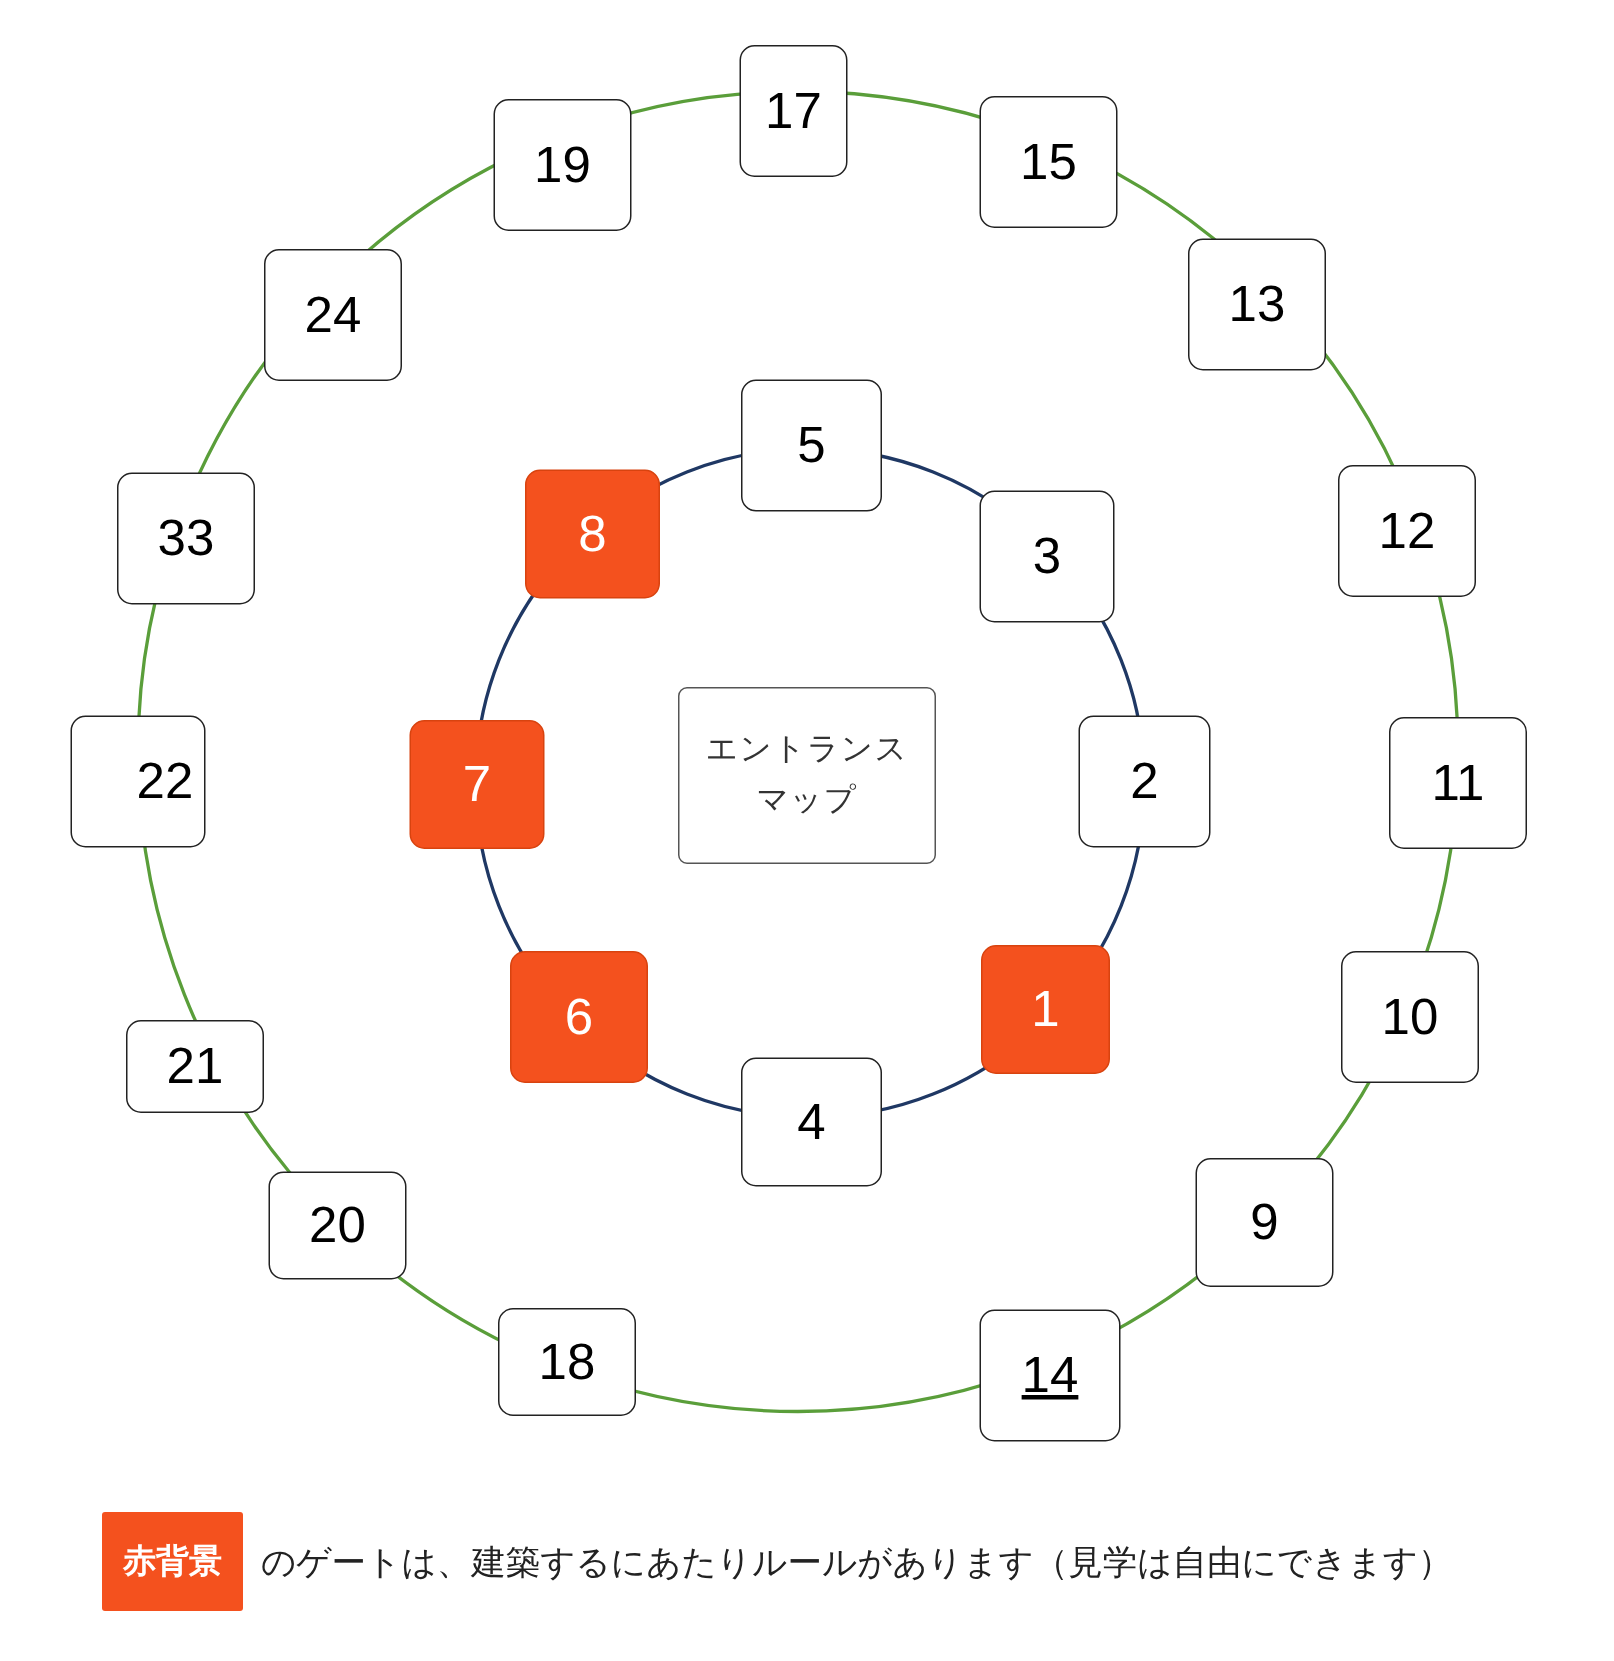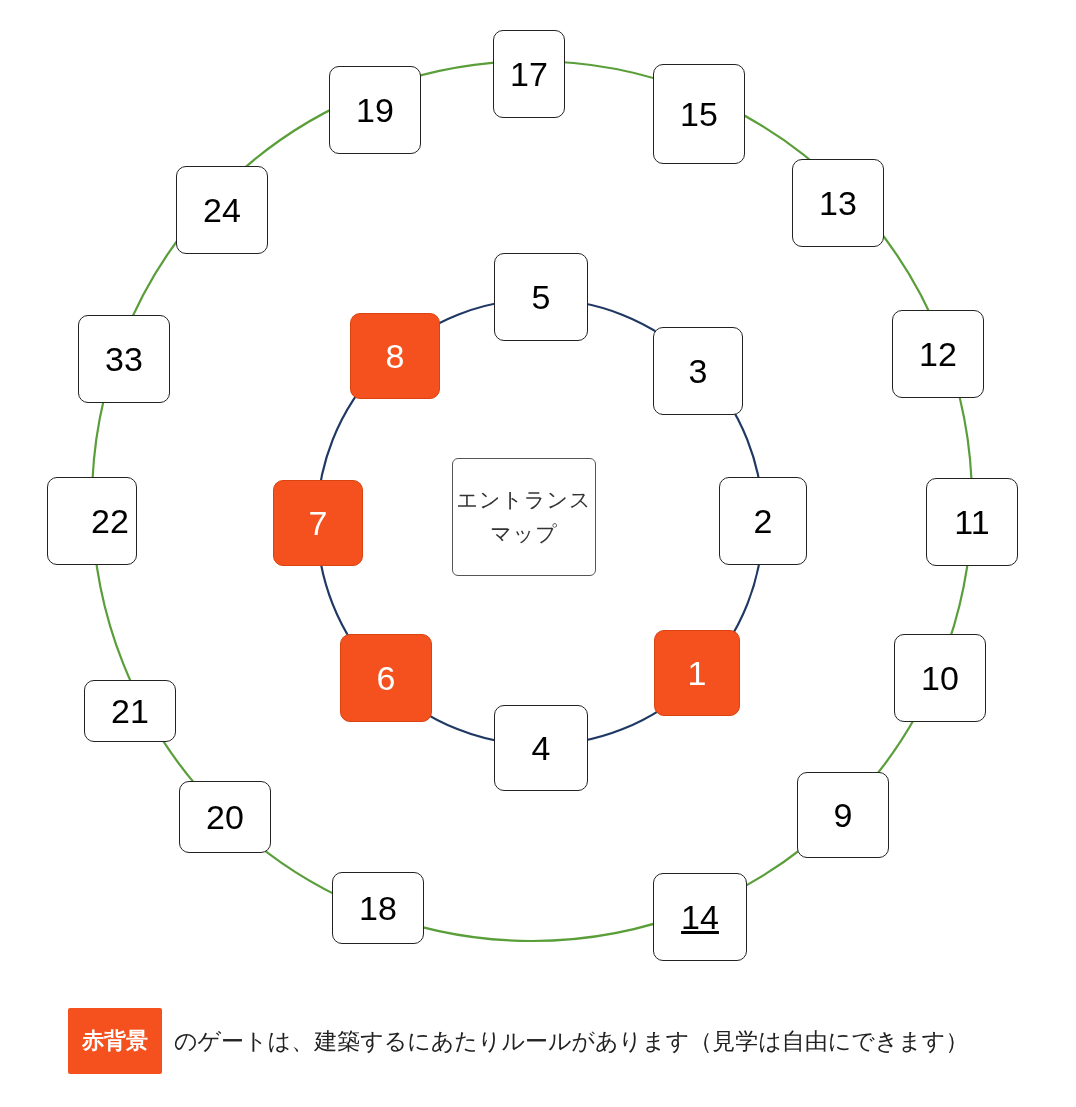--- a/index.html
+++ b/index.html
@@ -86,21 +86,21 @@
 </style>
 </head>
 <body>
 
 <div id="diagram">
   <svg class="rings" viewBox="0 0 1076 1000">
     <circle cx="532" cy="501" r="440" fill="none" stroke="#5a9e3a" stroke-width="2.2"></circle>
     <circle cx="540" cy="522" r="223" fill="none" stroke="#1f3864" stroke-width="2.2"></circle>
   </svg>
 
-  <div class="center-label" style="left:452px; top:458px; width:144px; height:118px;">
+  <div class="center-label" style="left:452px; top:458px; width:172px; height:118px;">
     <span>エントランス</span>
     <span>マップ</span>
   </div>
 
   <div class="node highlight" style="left:654px; top:630px; width:86px; height:86px;">
       <span>1</span>
     </div>
   <div class="node" style="left:719px; top:477px; width:88px; height:88px;">
       <span>2</span>
     </div>
@@ -131,21 +131,21 @@
     </div>
   <div class="node" style="left:926px; top:478px; width:92px; height:88px;">
       <span>11</span>
     </div>
   <div class="node" style="left:892px; top:310px; width:92px; height:88px;">
       <span>12</span>
     </div>
   <div class="node" style="left:792px; top:159px; width:92px; height:88px;">
       <span>13</span>
     </div>
-  <div class="node" style="left:653px; top:64px; width:92px; height:100px;">
+  <div class="node" style="left:653px; top:64px; width:92px; height:88px;">
       <span>15</span>
     </div>
   <div class="node" style="left:493px; top:30px; width:72px; height:88px;">
       <span>17</span>
     </div>
   <div class="node" style="left:329px; top:66px; width:92px; height:88px;">
       <span>19</span>
     </div>
   <div class="node" style="left:176px; top:166px; width:92px; height:88px;">
       <span>24</span>

